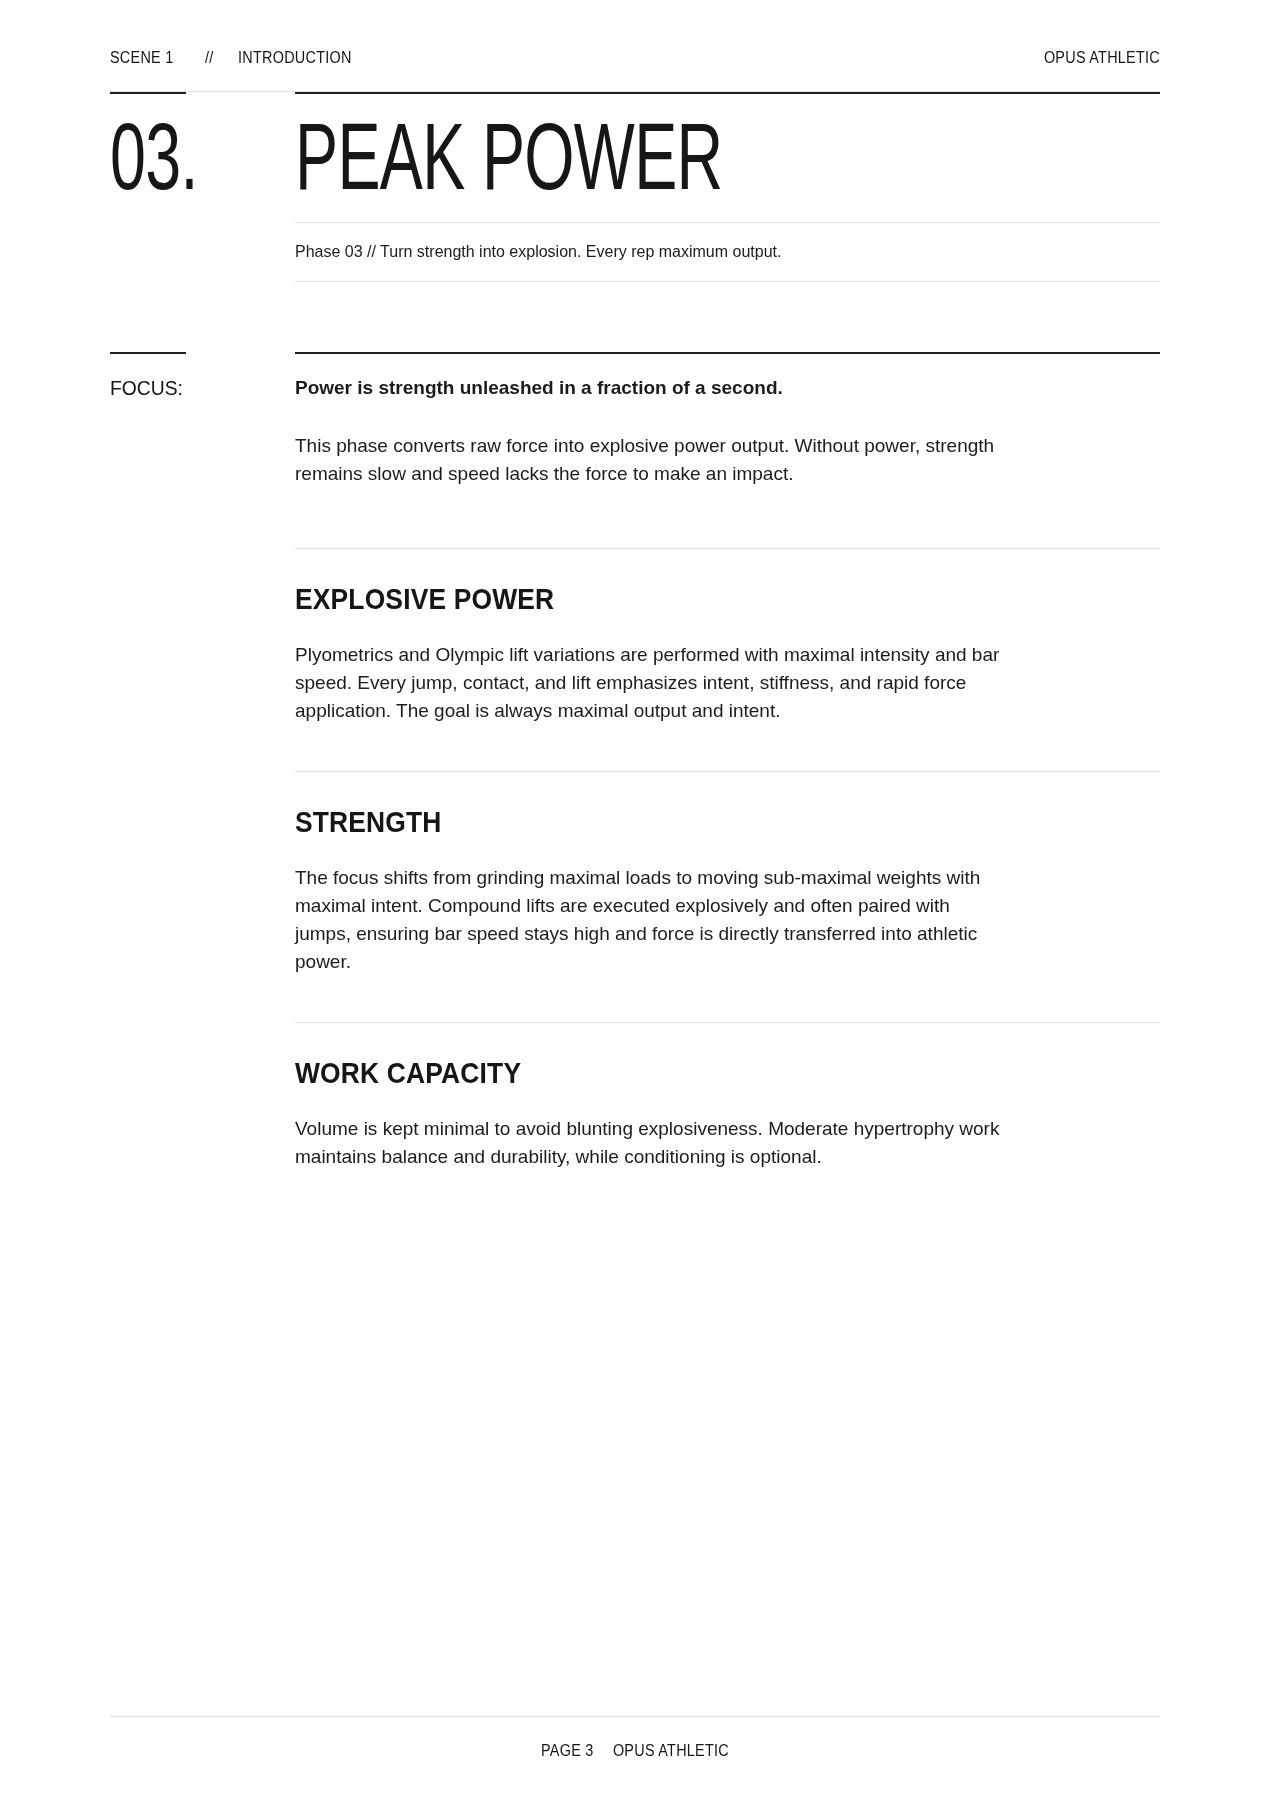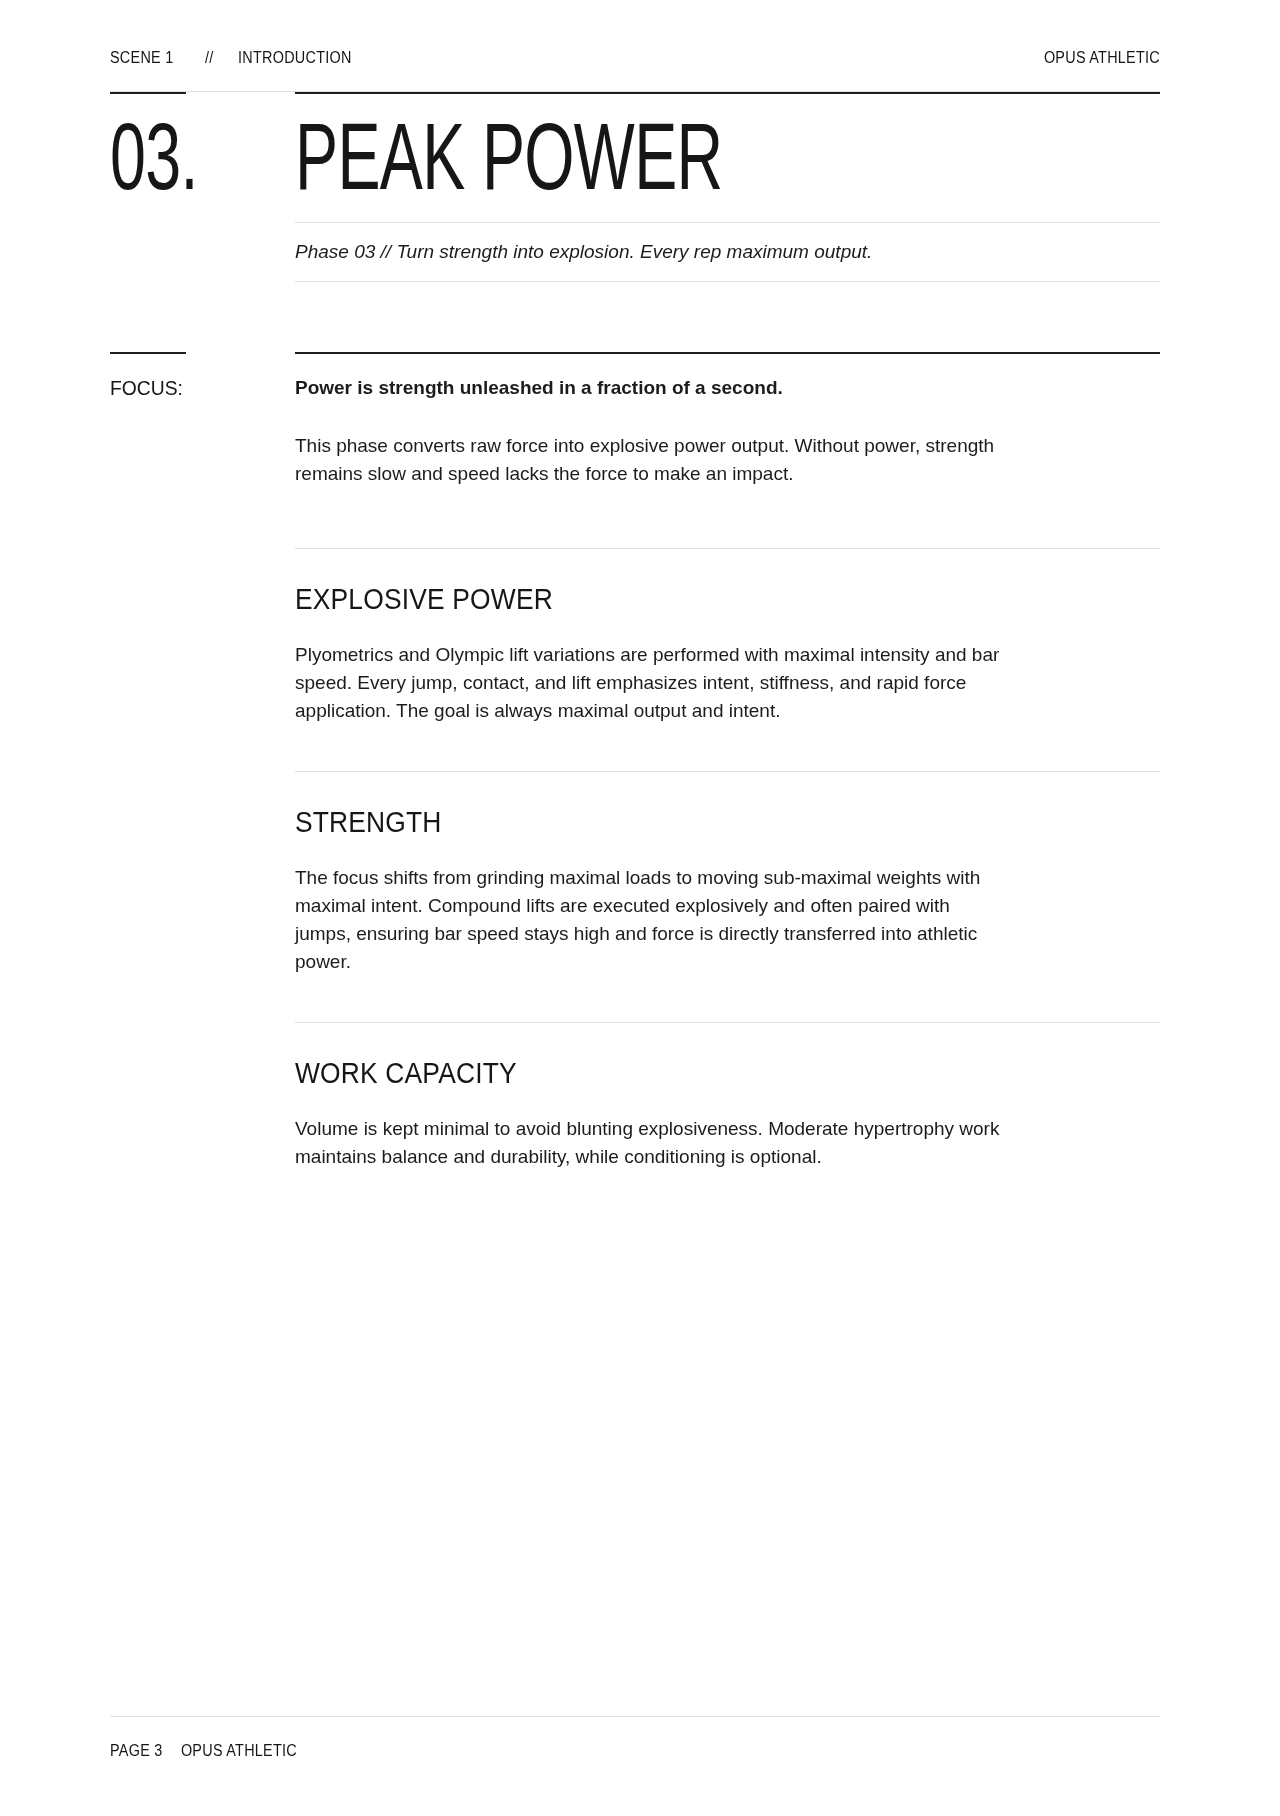--- a/index.html
+++ b/index.html
@@ -41,46 +41,46 @@
     font-size:95px;line-height:100px;font-weight:500;color:var(--ink);
     white-space:nowrap;
   }
   .display-number{margin-top:12px;display:inline-block;transform:scaleX(.68);transform-origin:left top;letter-spacing:-1px;}
   .display-title{margin:12px 0 16px;display:block;}
   .display-title .squeeze{display:inline-block;transform:scaleX(.68);transform-origin:left top;letter-spacing:-1px;}
   .subtitle-row{
     border-top:1px solid var(--rule-light);
     border-bottom:1px solid var(--rule-light);
     padding:15px 0;
-    font-size:19px;line-height:28px;color:var(--body-ink);font-style:italic;
+    font-size:16px;line-height:28px;color:var(--body-ink);
   }
   
   .focus-grid{margin-top:70px;display:grid;grid-template-columns:185px 1fr;}
   .focus-label{
     margin-top:20px;font-size:21px;line-height:28px;font-weight:500;color:var(--ink);
     display:inline-block;transform:scaleX(.92);transform-origin:left top;
   }
   .lead{margin-top:20px;font-size:19px;line-height:28px;max-width:705px;font-weight:bold;}
   .para{font-size:19px;line-height:28px;max-width:705px;color:var(--body-ink);}
   .focus-body{margin-top:30px;}
   
   .sections{margin-left:185px;margin-top:60px;}
   .section{border-top:1px solid var(--rule-light);padding-top:32px;padding-bottom:46px;}
   .section-heading{
-    font-size:30px;line-height:36px;font-weight:400;color:var(--ink);
+    font-size:30px;line-height:36px;font-weight:700;color:var(--ink);
     white-space:nowrap;
   }
   .section-heading .squeeze{display:inline-block;transform:scaleX(.88);transform-origin:left top;letter-spacing:.2px;}
   .section .para{margin-top:24px;}
   
   .doc-footer{
     margin-top:auto;
     border-top:1px solid var(--rule-light);
     padding:24px 0 56px;
-    display:flex;justify-content:flex-start;align-items:flex-start;
+    display:flex;justify-content:center;align-items:flex-start;
   }
 </style>
 </head>
 <body>
 
 <div class="page">
 
   <div class="doc-header">
     <div class="header-left meta-text">
       <span class="condense-l">SCENE 1</span>

